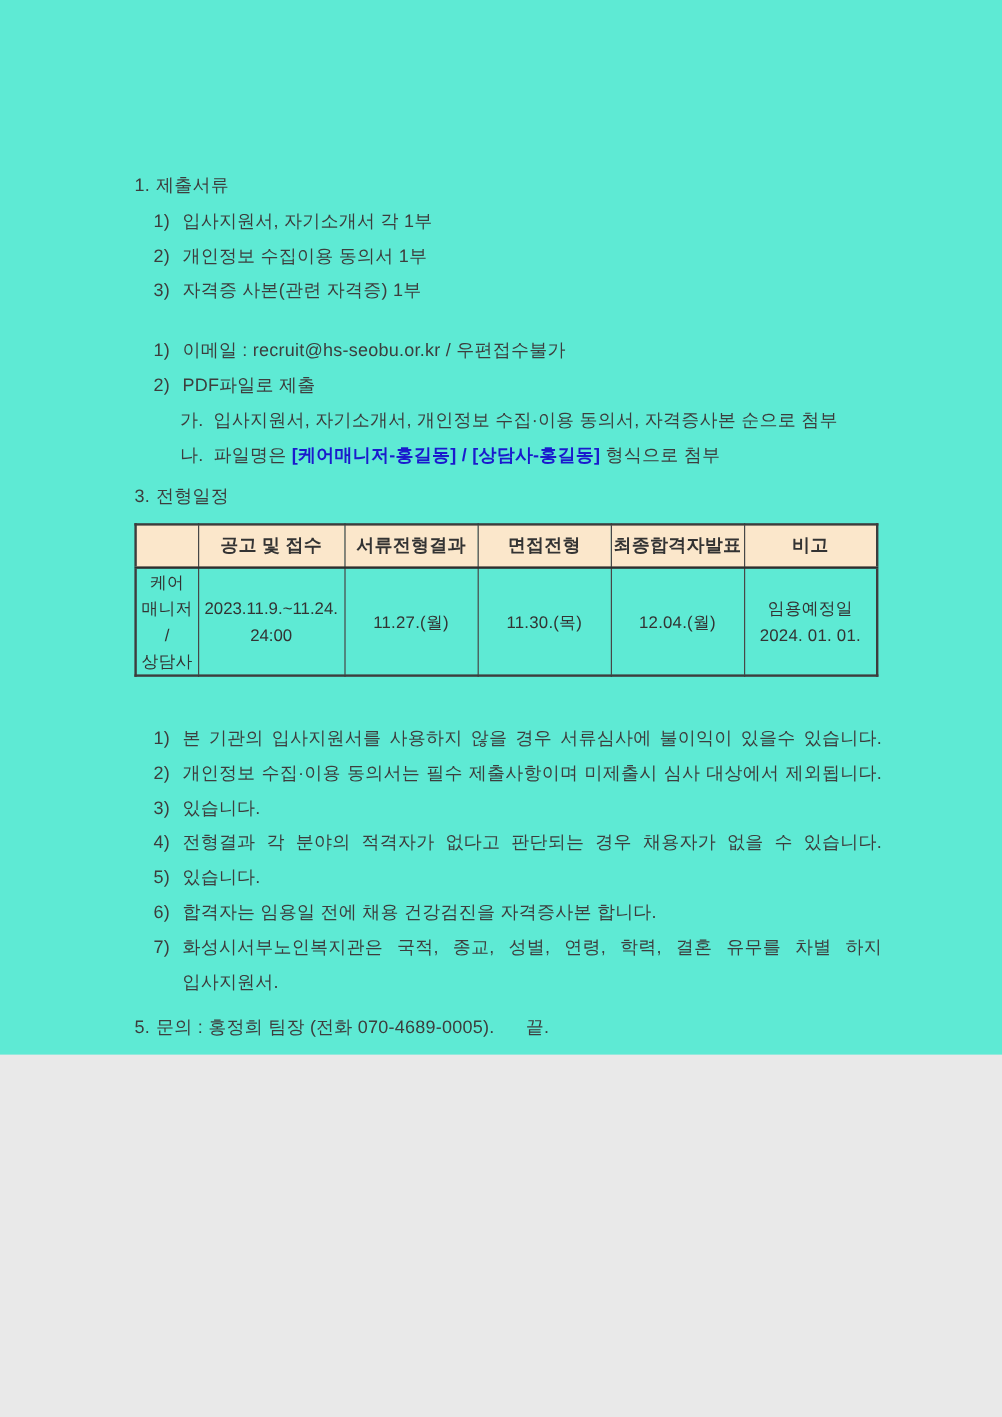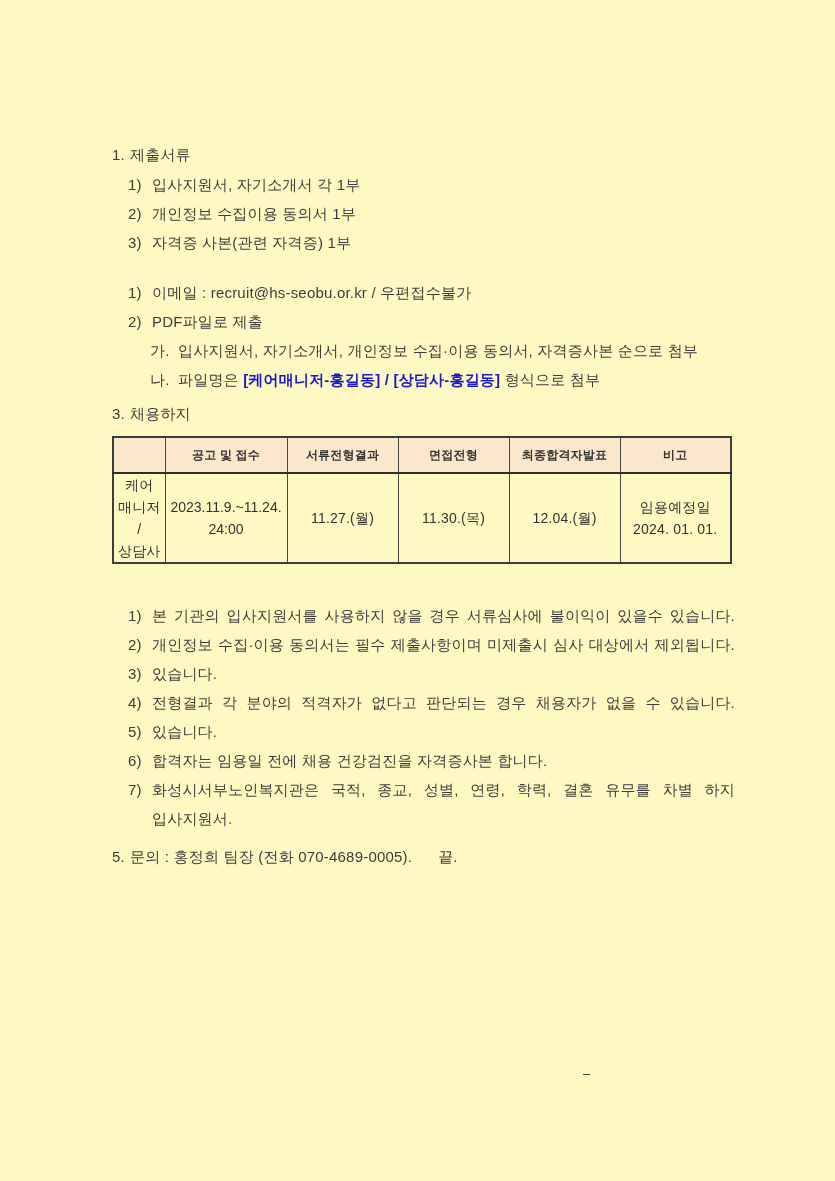--- a/index.html
+++ b/index.html
@@ -1,23 +1,23 @@
 <!DOCTYPE html>
 <html lang="ko"><head>
 <meta charset="utf-8">
 <style>
   * { margin: 0; padding: 0; box-sizing: border-box; }
   html, body { background: #e9e9e9; }
   body { font-family: "Liberation Sans", sans-serif; }
   .page {
     position: relative;
     width: 835px;
-    height: 1181px;
+    height: 879px;
     margin: 0 auto;
-    background: #fef9c3;
+    background: #5eead4;
     overflow: hidden;
     color: #3d3d3d;
   }
   .content {
     position: absolute;
     left: 112px;
     top: 140px;
     width: 623px;
     font-size: 15px;
     line-height: 30px;
@@ -48,21 +48,21 @@
     color: #333333;
     text-align: center;
   }
   table.schedule, table.schedule th, table.schedule td {
     border: 1px solid #474747;
   }
   table.schedule { border: 2px solid #3d3d3d; }
   table.schedule thead tr { border-bottom: 2px solid #2e2e2e; }
   table.schedule th {
     background: #fbe7cb;
-    font-size: 12px;
+    font-size: 15px;
     font-weight: 700;
     height: 36px;
     vertical-align: middle;
   }
   table.schedule td {
     height: 82px;
     vertical-align: middle;
     font-size: 14px;
     line-height: 22px;
   }
@@ -121,21 +121,21 @@
           </div>
           <div class="li sub">
             <span class="marker">나.</span>
             <span class="li-text"><span>파일명은 </span><span class="blue">[케어매니저-홍길동]</span><span class="blue"> / </span><span class="blue">[상담사-홍길동]</span><span> 형식으로 첨부</span></span>
           </div>
         </div>
       </div>
     </div>
 
     <div class="sec sec3">
-      <div class="sec-title"><span class="sec-num">3.</span><span>채용하지</span></div>
+      <div class="sec-title"><span class="sec-num">3.</span><span>전형일정</span></div>
       <table class="schedule">
         <colgroup>
           <col style="width:52px">
           <col style="width:122px">
           <col style="width:111px">
           <col style="width:111px">
           <col style="width:111px">
           <col style="width:111px">
         </colgroup>
         <thead>

